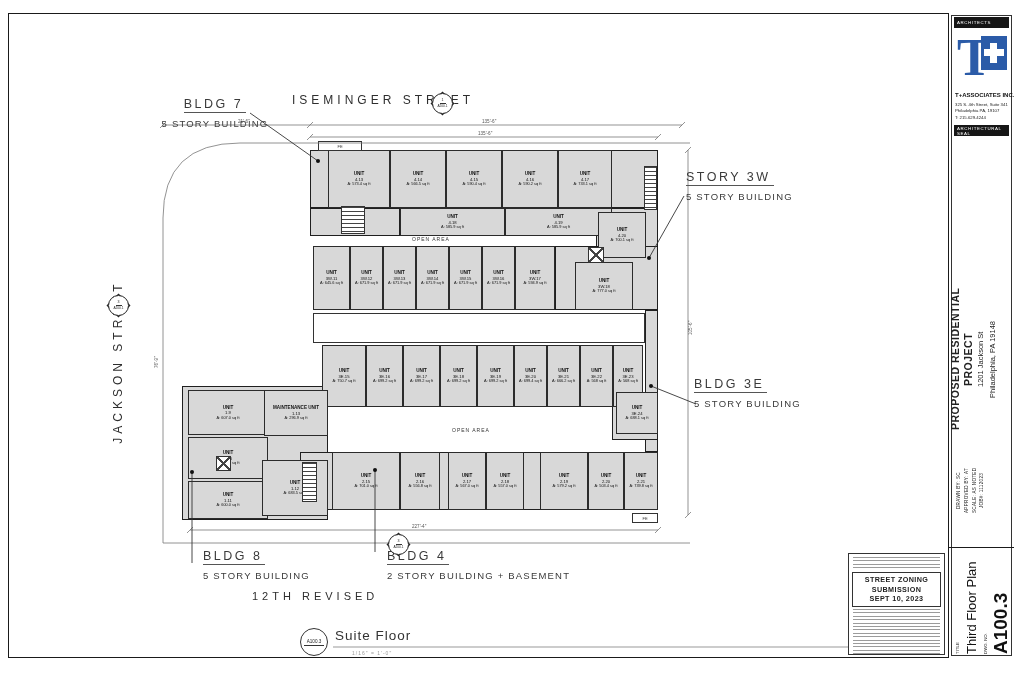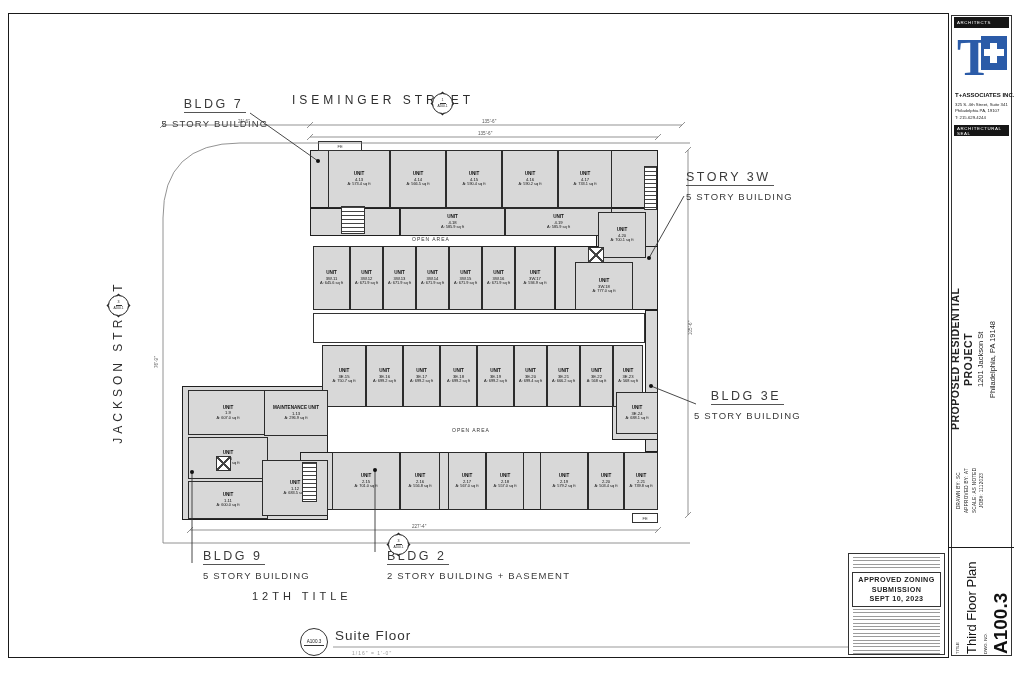--- a/index.html
+++ b/index.html
@@ -343,43 +343,43 @@
       <circle cx="651" cy="386" r="2"></circle>
     <circle cx="192" cy="472" r="2"></circle>
       <circle cx="375" cy="470" r="2"></circle>
   </g>
 
   <line x1="333" y1="647" x2="858" y2="647" stroke="#999" stroke-width="1"></line>
 </svg>
 
 <div class="abs street" style="left:292px;top:93px;">ISEMINGER STREET</div>
 <div class="abs street vstreet" style="left:28px;top:355px;width:180px;text-align:center;">JACKSON STREET</div>
-<div class="abs street" style="left:252px;top:590px;font-size:11px;">12TH TITLE</div>
+<div class="abs street" style="left:252px;top:590px;font-size:11px;">12TH REVISED</div>
 
 <div class="abs openarea" style="left:412px;top:236px;">OPEN AREA</div>
 <div class="abs openarea" style="left:452px;top:427px;">OPEN AREA</div>
 
 <div class="abs bldg" style="left:155px;top:94px;width:120px;text-align:center;">
   <span class="bn">BLDG 7</span><br>
   <span class="bs">5 STORY BUILDING</span>
 </div>
 <div class="abs bldg" style="left:686px;top:167px;">
   <span class="bn">STORY 3W</span><br>
   <span class="bs">5 STORY BUILDING</span>
 </div>
-<div class="abs bldg" style="left:694px;top:386px;text-align:center;">
+<div class="abs bldg" style="left:694px;top:374px;">
   <span class="bn">BLDG 3E</span><br>
   <span class="bs">5 STORY BUILDING</span>
 </div>
 <div class="abs bldg" style="left:203px;top:546px;">
-  <span class="bn">BLDG 9</span><br>
+  <span class="bn">BLDG 8</span><br>
   <span class="bs">5 STORY BUILDING</span>
 </div>
 <div class="abs bldg" style="left:387px;top:546px;">
-  <span class="bn">BLDG 2</span><br>
+  <span class="bn">BLDG 4</span><br>
   <span class="bs">2 STORY BUILDING + BASEMENT</span>
 </div>
 
 <div class="abs marker" style="left:430px;top:91px;">
   <div class="dia"></div>
   <div class="mc">
     <span class="mt">1</span>
     <span class="mb">A200.1</span>
   </div>
 </div>
@@ -435,18 +435,18 @@
     <div class="tl">TITLE</div>
     <div class="tt">Third Floor Plan</div>
     <div class="dn">DWG. NO.</div>
     <div class="da">A100.3</div>
   </div>
 </div>
 
 <div class="abs" id="notebox">
   <div class="flines" style="height:13px;margin:1px 2px;"></div>
   <div id="subbox">
-    <div>APPROVED ZONING</div>
+    <div>STREET ZONING</div>
     <div>SUBMISSION</div>
     <div>SEPT 10, 2023</div>
   </div>
   <div class="flines" style="height:46px;margin:2px 2px;"></div>
 </div>
 
 </body></html>

